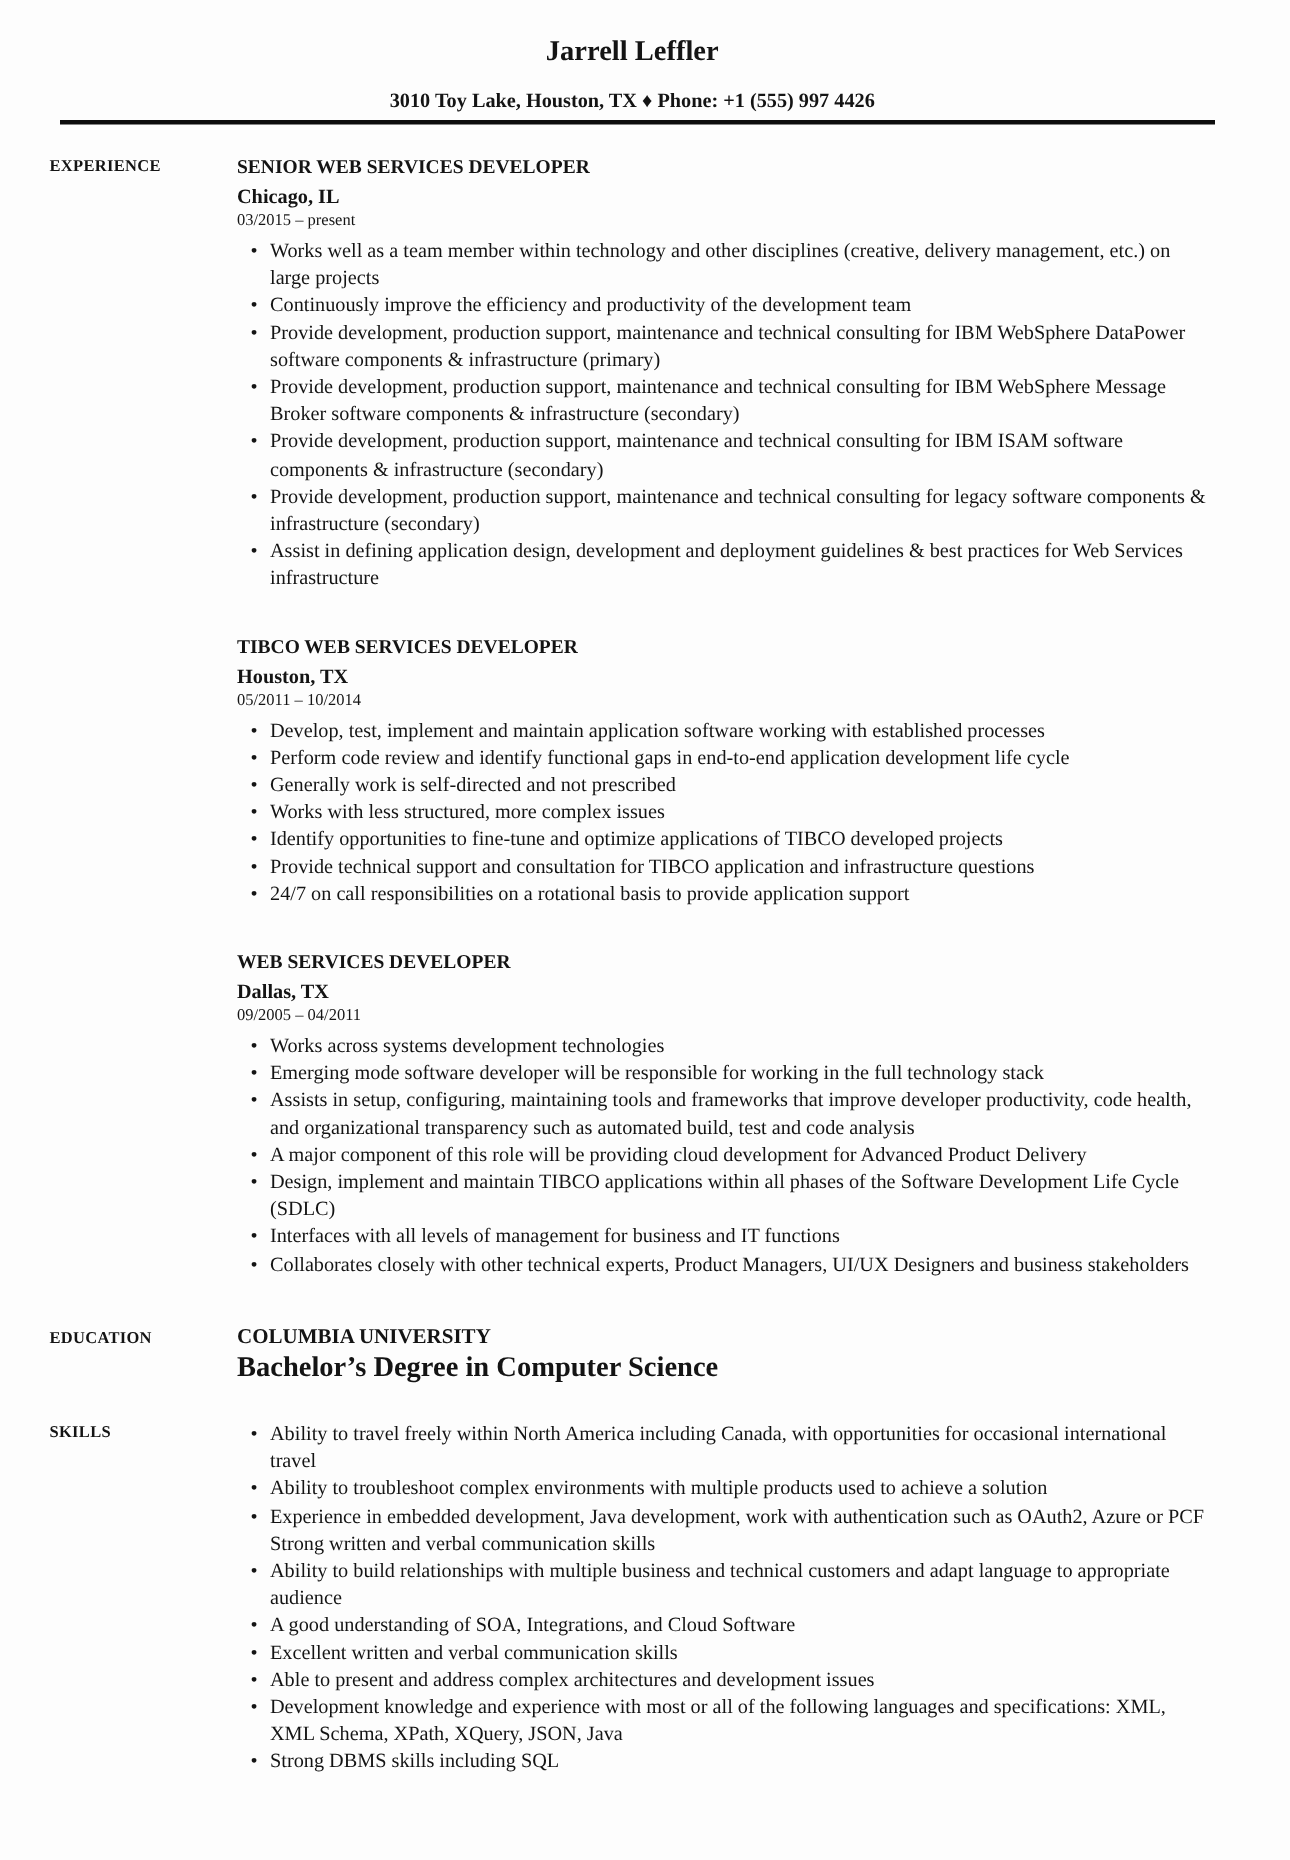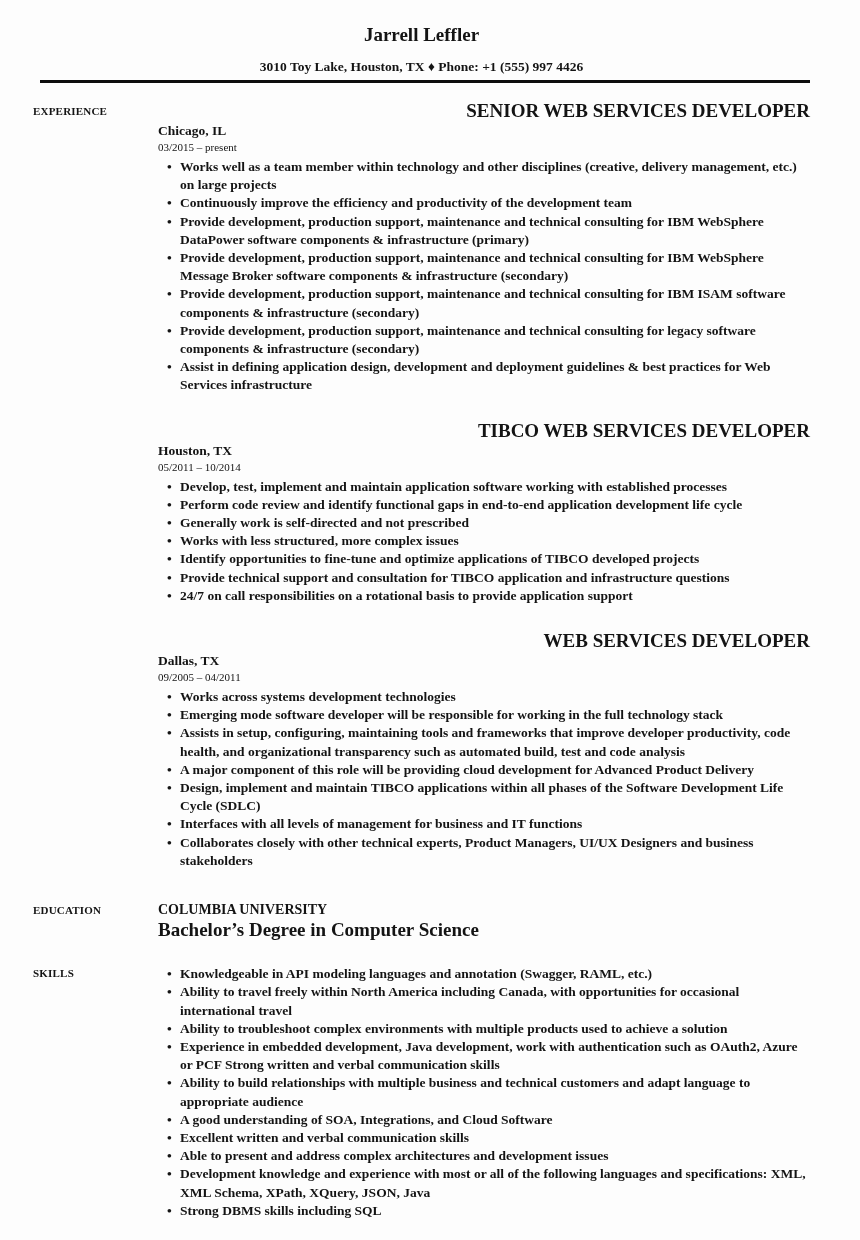--- a/index.html
+++ b/index.html
@@ -55,24 +55,23 @@
     font-weight: bold;
     letter-spacing: 0.2px;
     line-height: 17px;
     padding-top: 1px;
   }
   .sec-content { flex: 1; min-width: 0; }
   
   .job { margin: 0 0 27px 0; }
   .job:last-child { margin-bottom: 0; }
   .job-title {
-    font-size: 19px;
+    font-size: 13px;
     font-weight: bold;
     line-height: 17px;
-    text-align: right;
   }
   .job-location {
     font-size: 13.5px;
     font-weight: bold;
     line-height: 16px;
     margin-top: 4px;
   }
   .job-dates {
     font-size: 11px;
     line-height: 16px;
@@ -80,21 +79,20 @@
   
   ul.bullets {
     list-style: none;
     margin: 3px 0 0 0;
     padding: 0 0 0 22px;
   }
   ul.bullets li {
     position: relative;
     font-size: 13.5px;
     line-height: 18.2px;
-    font-weight: bold;
   }
   ul.bullets li::before {
     content: "\2022";
     position: absolute;
     left: -13px;
     top: 0;
   }
   
   .school {
     font-size: 14px;
@@ -176,21 +174,20 @@
     <div class="sec-content">
       <div class="school">COLUMBIA UNIVERSITY</div>
       <div class="degree">Bachelor’s Degree in Computer Science</div>
     </div>
   </section>
 
   <section class="sec sec-skills">
     <div class="sec-label">SKILLS</div>
     <div class="sec-content">
       <ul class="bullets" style="margin-top:1px;">
-        <li>Knowledgeable in API modeling languages and annotation (Swagger, RAML, etc.)</li>
         <li>Ability to travel freely within North America including Canada, with opportunities for occasional international travel</li>
         <li>Ability to troubleshoot complex environments with multiple products used to achieve a solution</li>
         <li>Experience in embedded development, Java development, work with authentication such as OAuth2, Azure or PCF Strong written and verbal communication skills</li>
         <li>Ability to build relationships with multiple business and technical customers and adapt language to appropriate audience</li>
         <li>A good understanding of SOA, Integrations, and Cloud Software</li>
         <li>Excellent written and verbal communication skills</li>
         <li>Able to present and address complex architectures and development issues</li>
         <li>Development knowledge and experience with most or all of the following languages and specifications: XML, XML Schema, XPath, XQuery, JSON, Java</li>
         <li>Strong DBMS skills including SQL</li>
       </ul>

